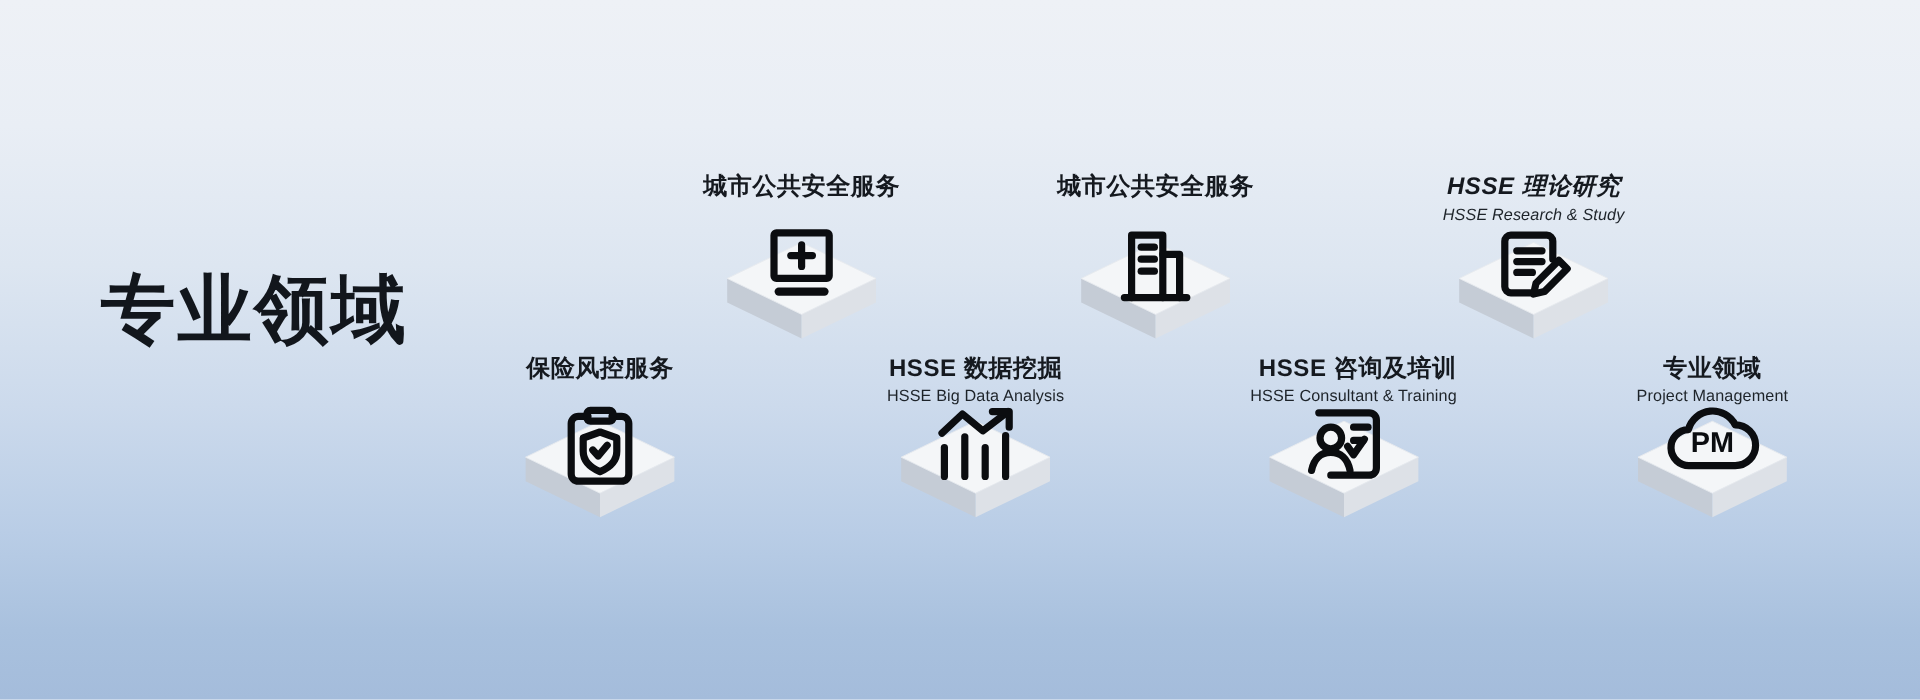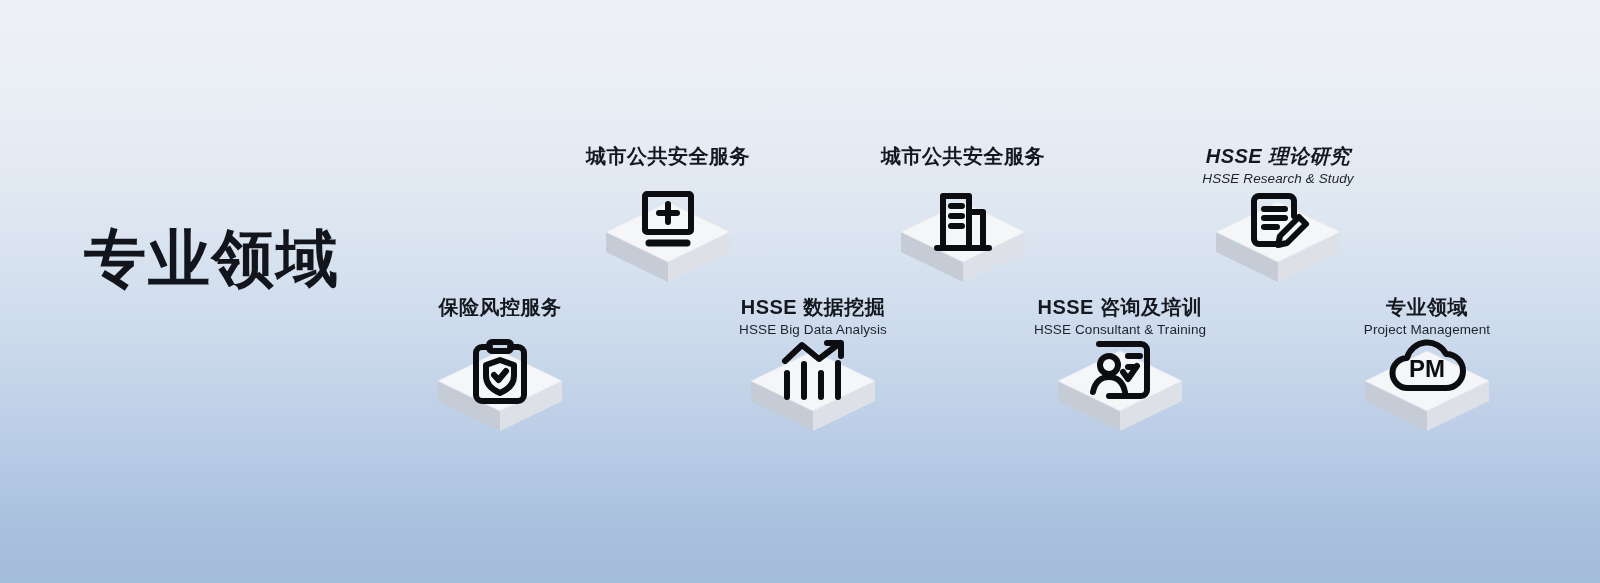--- a/index.html
+++ b/index.html
@@ -161,21 +161,21 @@
         <span class="icon-wrap" style="top:-6px">
     <svg width="64" height="64" viewBox="0 0 64 64" fill="none" stroke="#0b0d10" stroke-width="6" stroke-linecap="round" stroke-linejoin="round">
       <path d="M12 58 V6 h26 v52"></path>
       <path d="M38 22 h14 v36"></path>
       <line x1="20" y1="16" x2="31" y2="16"></line>
       <line x1="20" y1="26" x2="31" y2="26"></line>
       <line x1="20" y1="36" x2="31" y2="36"></line>
       <line x1="6" y1="58" x2="58" y2="58"></line>
     </svg></span>
       </div>
-      <div class="item" style="left: 1120px; top: 296px;">
+      <div class="item" style="left: 1064px; top: 296px; text-align: right;">
         <div class="item-title">HSSE 咨询及培训</div>
      <div class="item-sub">HSSE Consultant &amp; Training</div>
       </div>
       <div class="podium" style="left: 1120px; top: 345px;">
     <svg width="132" height="92" viewBox="0 0 132 92">
       <polygon points="66,6 128,36 66,66 4,36" fill="#f4f6f8"></polygon>
       <polygon points="4,36 66,66 66,86 4,56" fill="#c5ccd6"></polygon>
       <polygon points="128,36 66,66 66,86 128,56" fill="#dde1e7"></polygon>
       <polygon points="66,6 128,36 66,66 4,36" fill="none" stroke="#e7eaee" stroke-width="0.8"></polygon>
     </svg>

